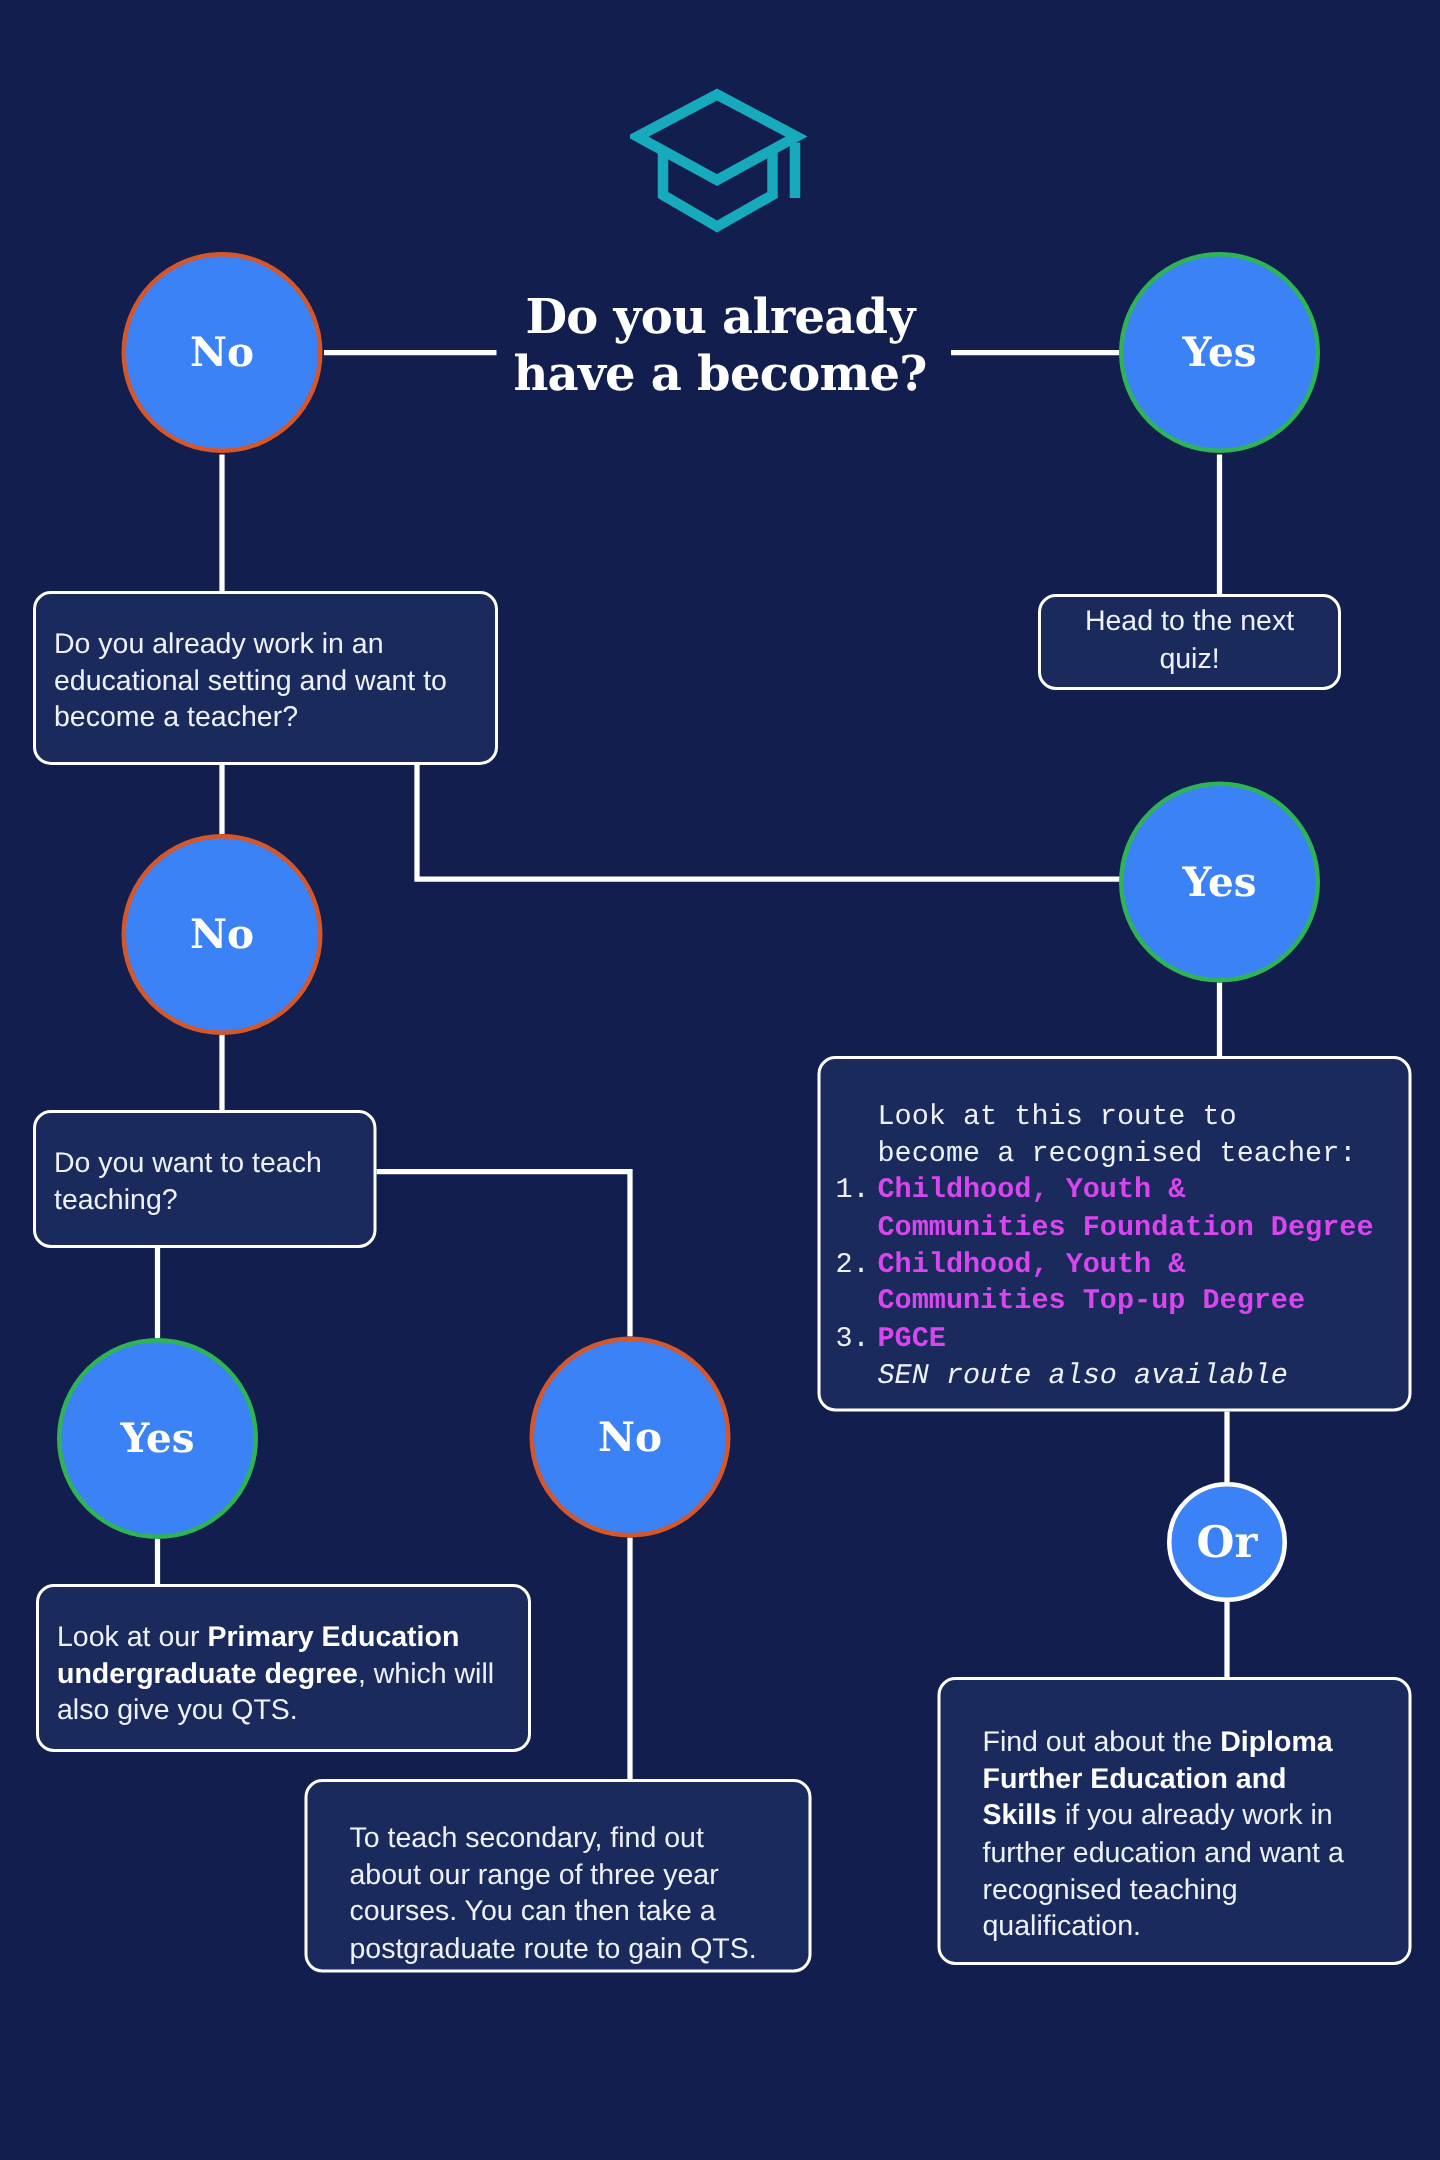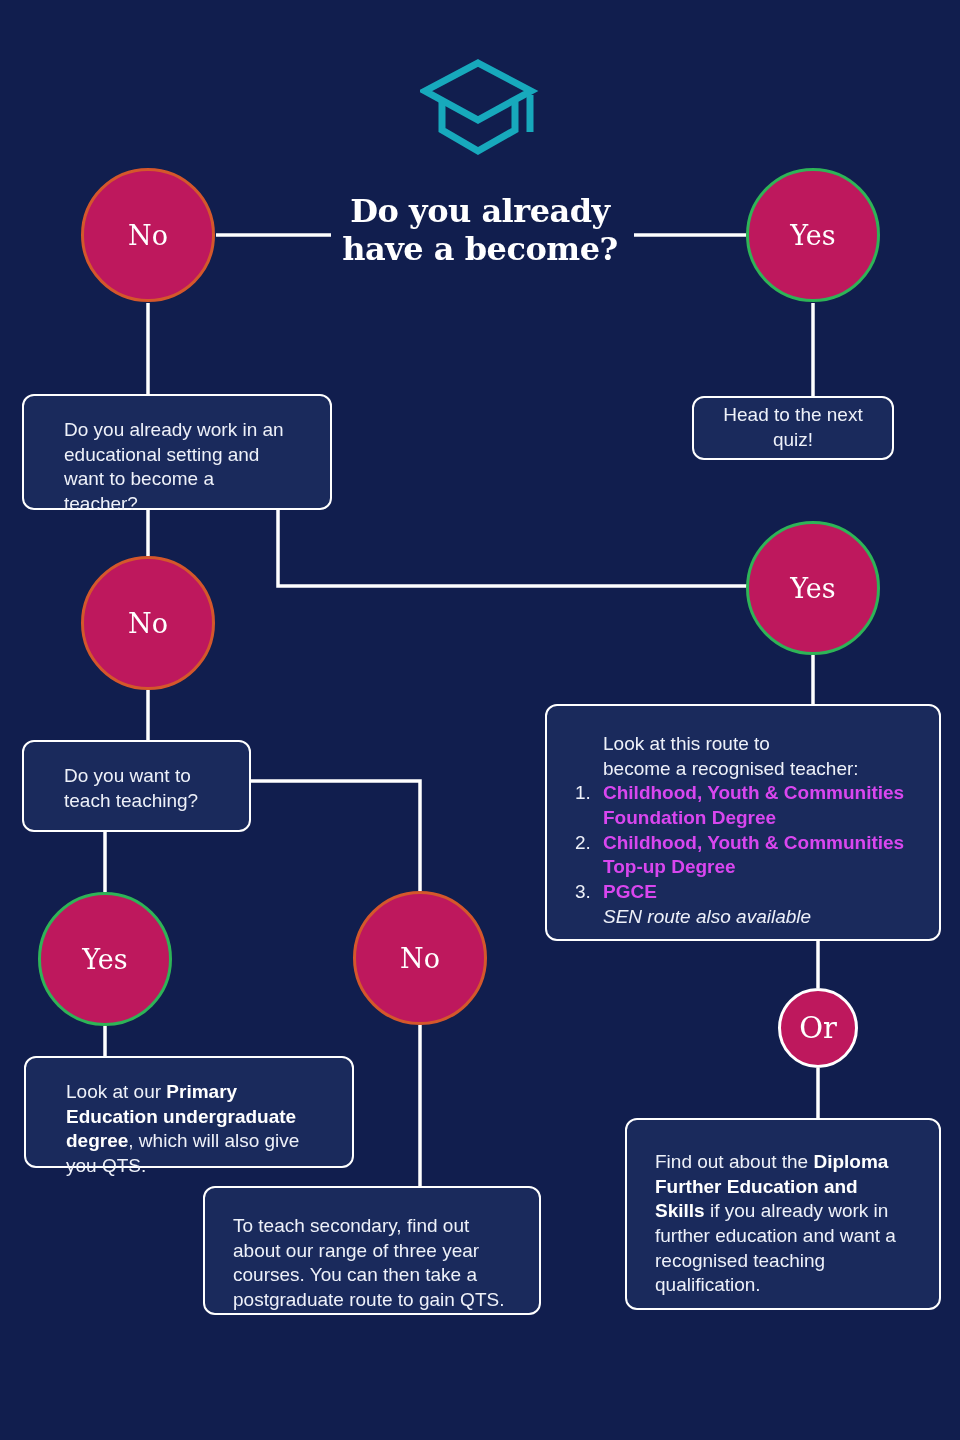--- a/index.html
+++ b/index.html
@@ -11,37 +11,37 @@
   }
   svg.wires{position:absolute;left:0;top:0;z-index:1;}
   .cap{position:absolute;left:420px;top:58px;width:120px;height:102px;z-index:2;}
   .title{
     position:absolute;left:230px;top:192px;width:500px;z-index:2;
     text-align:center;font-family:"DejaVu Serif",serif;font-weight:700;
     font-size:32px;line-height:1.2;color:#ffffff;letter-spacing:-0.5px;
   }
   .node{
     position:absolute;z-index:3;border-radius:50%;
-    background:#be185d;display:flex;align-items:center;justify-content:center;
-    font-family:"DejaVu Serif",serif;font-weight:400;font-size:27px;color:#ffffff;
+    background:#3b82f6;display:flex;align-items:center;justify-content:center;
+    font-family:"DejaVu Serif",serif;font-weight:700;font-size:27px;color:#ffffff;
     box-sizing:border-box;border:3px solid #ffffff;
   }
   .node.big{width:134px;height:134px;}
   .node.small{width:80px;height:80px;font-size:29px;}
   .node.orange{border-color:#d4572b;}
   .node.green{border-color:#2eb457;}
   .box{
     position:absolute;z-index:3;box-sizing:border-box;
     background:#1a2a5c;border:2.5px solid #ffffff;border-radius:12px;
     font-size:19px;line-height:1.3;color:#eef1f9;
-    padding:22px 40px;
+    padding:22px 12px;
   }
   .box b{color:#ffffff;}
   .box.center{display:flex;align-items:center;justify-content:center;text-align:center;padding:10px 16px;}
-  .routes{padding:26px 20px 22px 28px;}
+  .routes{padding:26px 20px 22px 10px;font-family:Liberation Mono, monospace;}
   .routes .intro{display:block;margin-left:28px;}
   .routes .row{display:grid;grid-template-columns:28px 1fr;column-gap:0;}
   .routes .num{font-weight:400;}
   .routes .itm{font-weight:700;color:#d946ef;}
   .routes .note{margin-left:28px;font-style:italic;font-weight:400;}
 </style>
 </head>
 <body>
 
 <div class="canvas">

